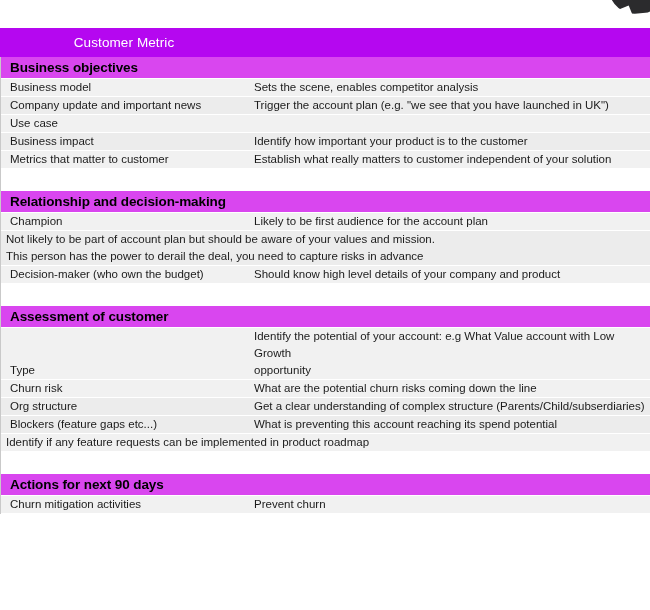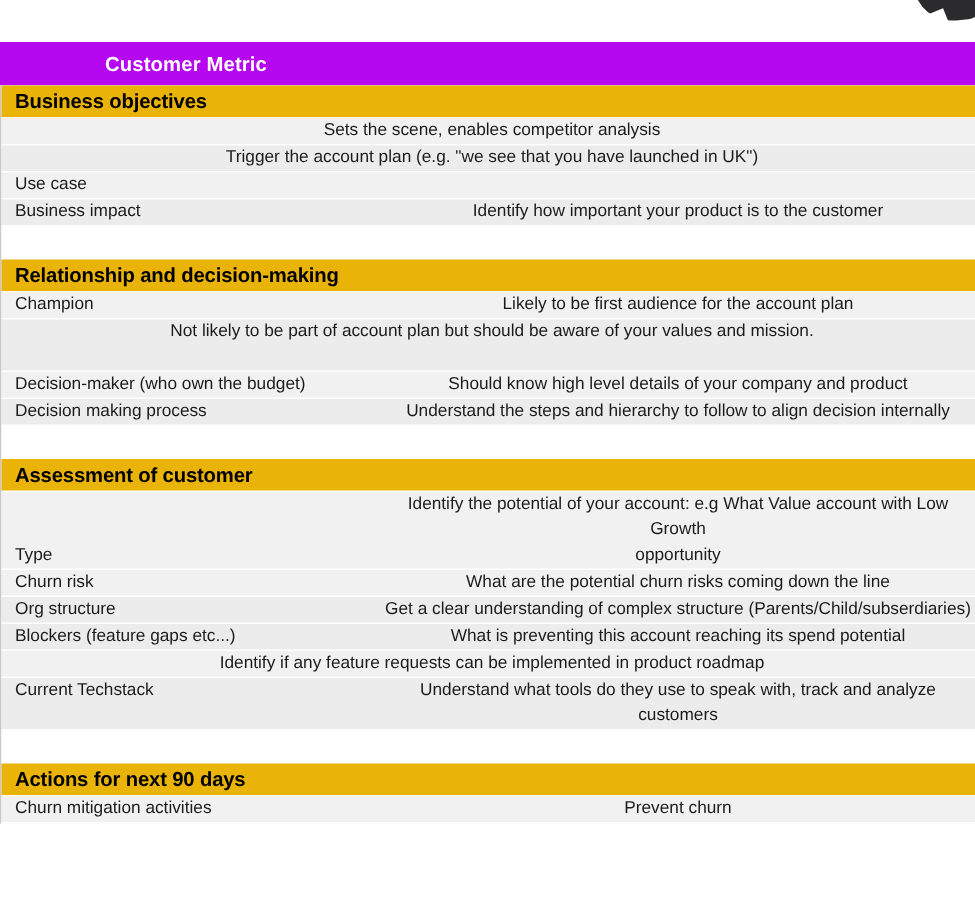--- a/index.html
+++ b/index.html
@@ -53,21 +53,21 @@
 
   
   .table-header {
     display: flex;
     height: 29px;
     background: #b507f0;
     align-items: center;
   }
   .th {
     color: #ffffff;
-    font-weight: bold;
+    font-weight: normal;
     font-size: 13.5px;
     text-align: center;
     letter-spacing: 0.1px;
   }
   .th-metric { width: 248px; }
   .th-why    { width: 402px; }
 
   
   .table-body {
     border-left: 1px solid #c9c9c9;
@@ -77,21 +77,21 @@
   .row {
     display: flex;
     min-height: 17px;
     line-height: 17px;
     background: #f1f1f1;
     border-bottom: 1px solid #ffffff;
   }
   .row.alt { background: #ececec; }
 
   .row.section-row {
-    background: #eab308;
+    background: #d946ef;
     min-height: 21px;
     line-height: 21px;
   }
   .row.spacer-tall {
     background: #ffffff;
     min-height: 22px;
     border-bottom: none;
   }
 
   .cell-metric {
@@ -101,21 +101,20 @@
     box-sizing: border-box;
     font-size: 11.5px;
     color: #1b1b1b;
   }
   .cell-why {
     flex: 1 1 auto;
     padding-left: 5px;
     box-sizing: border-box;
     font-size: 11.5px;
     color: #1b1b1b;
-    text-align: center;
   }
 
   .section-title {
     font-size: 13.5px;
     font-weight: bold;
     color: #000000;
     letter-spacing: -0.1px;
   }
 
   
@@ -140,53 +139,56 @@
   <div class="table-header">
     <div class="th th-metric">Customer Metric</div>
   </div>
 
   <div class="table-body" id="table-body">
       <div class="row section-row">
         <div class="cell-metric section-title">Business objectives</div>
         <div class="cell-why"></div>
       </div>
       <div class="row">
+        <div class="cell-metric">Business model</div>
         <div class="cell-why">Sets the scene, enables competitor analysis</div>
       </div>
       <div class="row alt">
+        <div class="cell-metric">Company update and important news</div>
         <div class="cell-why">Trigger the account plan (e.g. "we see that you have launched in UK")</div>
       </div>
       <div class="row">
         <div class="cell-metric">Use case</div>
       </div>
       <div class="row alt">
         <div class="cell-metric">Business impact</div>
         <div class="cell-why">Identify how important your product is to the customer</div>
+      </div>
+      <div class="row">
+        <div class="cell-metric">Metrics that matter to customer</div>
+        <div class="cell-why">Establish what really matters to customer independent of your solution</div>
       </div>
       <div class="row spacer-tall"></div>
       <div class="row section-row">
         <div class="cell-metric section-title">Relationship and decision-making</div>
         <div class="cell-why"></div>
       </div>
       <div class="row">
         <div class="cell-metric">Champion</div>
         <div class="cell-why">Likely to be first audience for the account plan</div>
       </div>
       <div class="row alt tall-desc">
         <div class="cell-why">
           <div>Not likely to be part of account plan but should be aware of your values and mission.</div>
+          <div>This person has the power to derail the deal, you need to capture risks in advance</div>
         </div>
       </div>
       <div class="row">
         <div class="cell-metric">Decision-maker (who own the budget)</div>
         <div class="cell-why">Should know high level details of your company and product</div>
-      </div>
-      <div class="row alt">
-        <div class="cell-metric">Decision making process</div>
-        <div class="cell-why">Understand the steps and hierarchy to follow to align decision internally</div>
       </div>
       <div class="row spacer-tall"></div>
       <div class="row section-row">
         <div class="cell-metric section-title">Assessment of customer</div>
         <div class="cell-why"></div>
       </div>
       <div class="row tall-desc">
         <div class="cell-metric">Type</div>
         <div class="cell-why">
           <div>Identify the potential of your account: e.g What Value account with Low Growth</div>
@@ -201,24 +203,20 @@
         <div class="cell-metric">Org structure</div>
         <div class="cell-why">Get a clear understanding of complex structure (Parents/Child/subserdiaries)</div>
       </div>
       <div class="row alt">
         <div class="cell-metric">Blockers (feature gaps etc...)</div>
         <div class="cell-why">What is preventing this account reaching its spend potential</div>
       </div>
       <div class="row">
         <div class="cell-why">Identify if any feature requests can be implemented in product roadmap</div>
       </div>
-      <div class="row alt">
-        <div class="cell-metric">Current Techstack</div>
-        <div class="cell-why">Understand what tools do they use to speak with, track and analyze customers</div>
-      </div>
       <div class="row spacer-tall"></div>
       <div class="row section-row">
         <div class="cell-metric section-title">Actions for next 90 days</div>
         <div class="cell-why"></div>
       </div>
       <div class="row">
         <div class="cell-metric">Churn mitigation activities</div>
         <div class="cell-why">Prevent churn</div>
       </div>
     </div>

